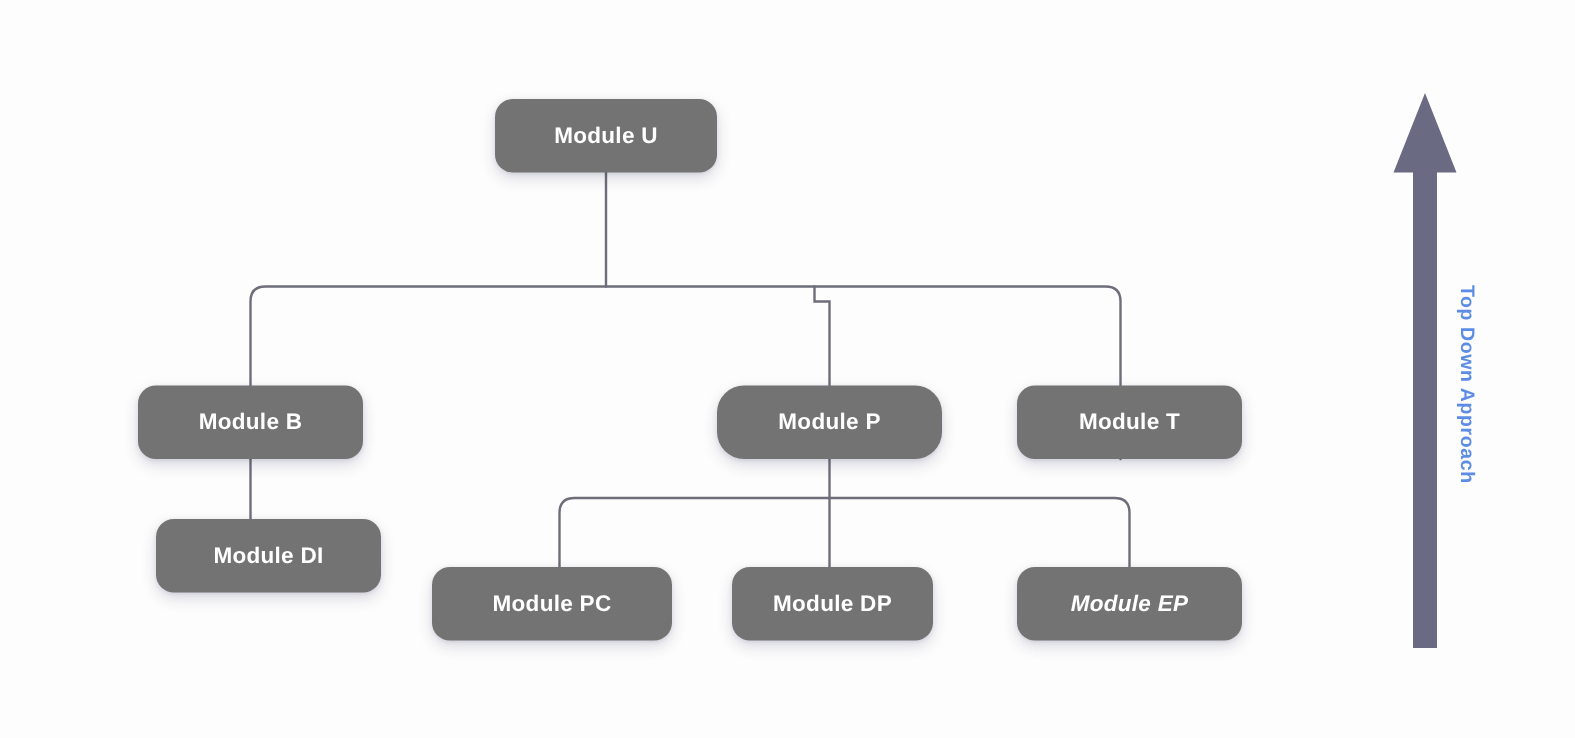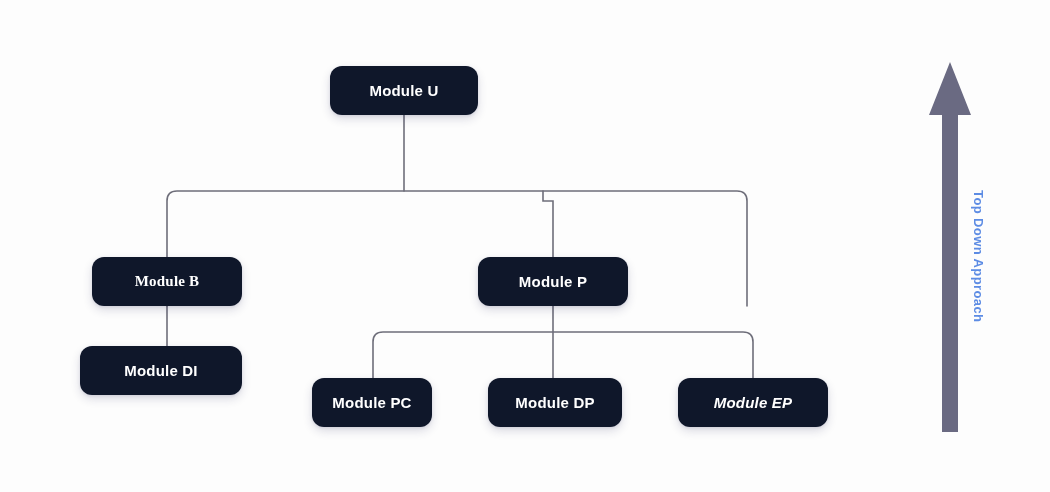--- a/index.html
+++ b/index.html
@@ -18,21 +18,21 @@
   #connectors {
     position: absolute;
     left: 0;
     top: 0;
     width: 1050px;
     height: 492px;
     pointer-events: none;
   }
   .node {
     position: absolute;
-    background: #0f172a;
+    background: #737373;
     border-radius: 12px;
     color: #ffffff;
     display: flex;
     align-items: center;
     justify-content: center;
     font-size: 15px;
     font-weight: 700;
     letter-spacing: 0.2px;
     box-shadow: 0 4px 10px rgba(40, 40, 90, 0.16), 0 1px 3px rgba(40, 40, 90, 0.10);
     box-sizing: border-box;
@@ -85,31 +85,34 @@
       <path d="M 553 306 L 553 378"></path>
 
       <path d="M 373 378 L 373 342 Q 373 332 383 332 L 743 332 Q 753 332 753 342 L 753 378"></path>
     </g>
   </svg>
 
   <div class="node" style="left:330px; top:66px; width:148px; height:49px;">
     <span class="node-label">Module U</span>
   </div>
 
-  <div class="node" style="left:92px; top:257px; width:150px; height:49px;font-family:Liberation Serif, serif;">
+  <div class="node" style="left:92px; top:257px; width:150px; height:49px;">
     <span class="node-label">Module B</span>
   </div>
-  <div class="node" style="left:478px; top:257px; width:150px; height:49px;">
+  <div class="node" style="left:478px; top:257px; width:150px; height:49px;border-radius:18px;">
     <span class="node-label">Module P</span>
   </div>
+  <div class="node" style="left:678px; top:257px; width:150px; height:49px;">
+    <span class="node-label">Module T</span>
+  </div>
 
-  <div class="node" style="left:80px; top:346px; width:162px; height:49px;">
+  <div class="node" style="left:104px; top:346px; width:150px; height:49px;">
     <span class="node-label">Module DI</span>
   </div>
-  <div class="node" style="left:312px; top:378px; width:120px; height:49px;">
+  <div class="node" style="left:288px; top:378px; width:160px; height:49px;">
     <span class="node-label">Module PC</span>
   </div>
   <div class="node" style="left:488px; top:378px; width:134px; height:49px;">
     <span class="node-label">Module DP</span>
   </div>
   <div class="node" style="left:678px; top:378px; width:150px; height:49px;font-style:italic;">
     <span class="node-label">Module EP</span>
   </div>
 
   <svg id="arrow-group" viewBox="0 0 120 400" xmlns="http://www.w3.org/2000/svg">

